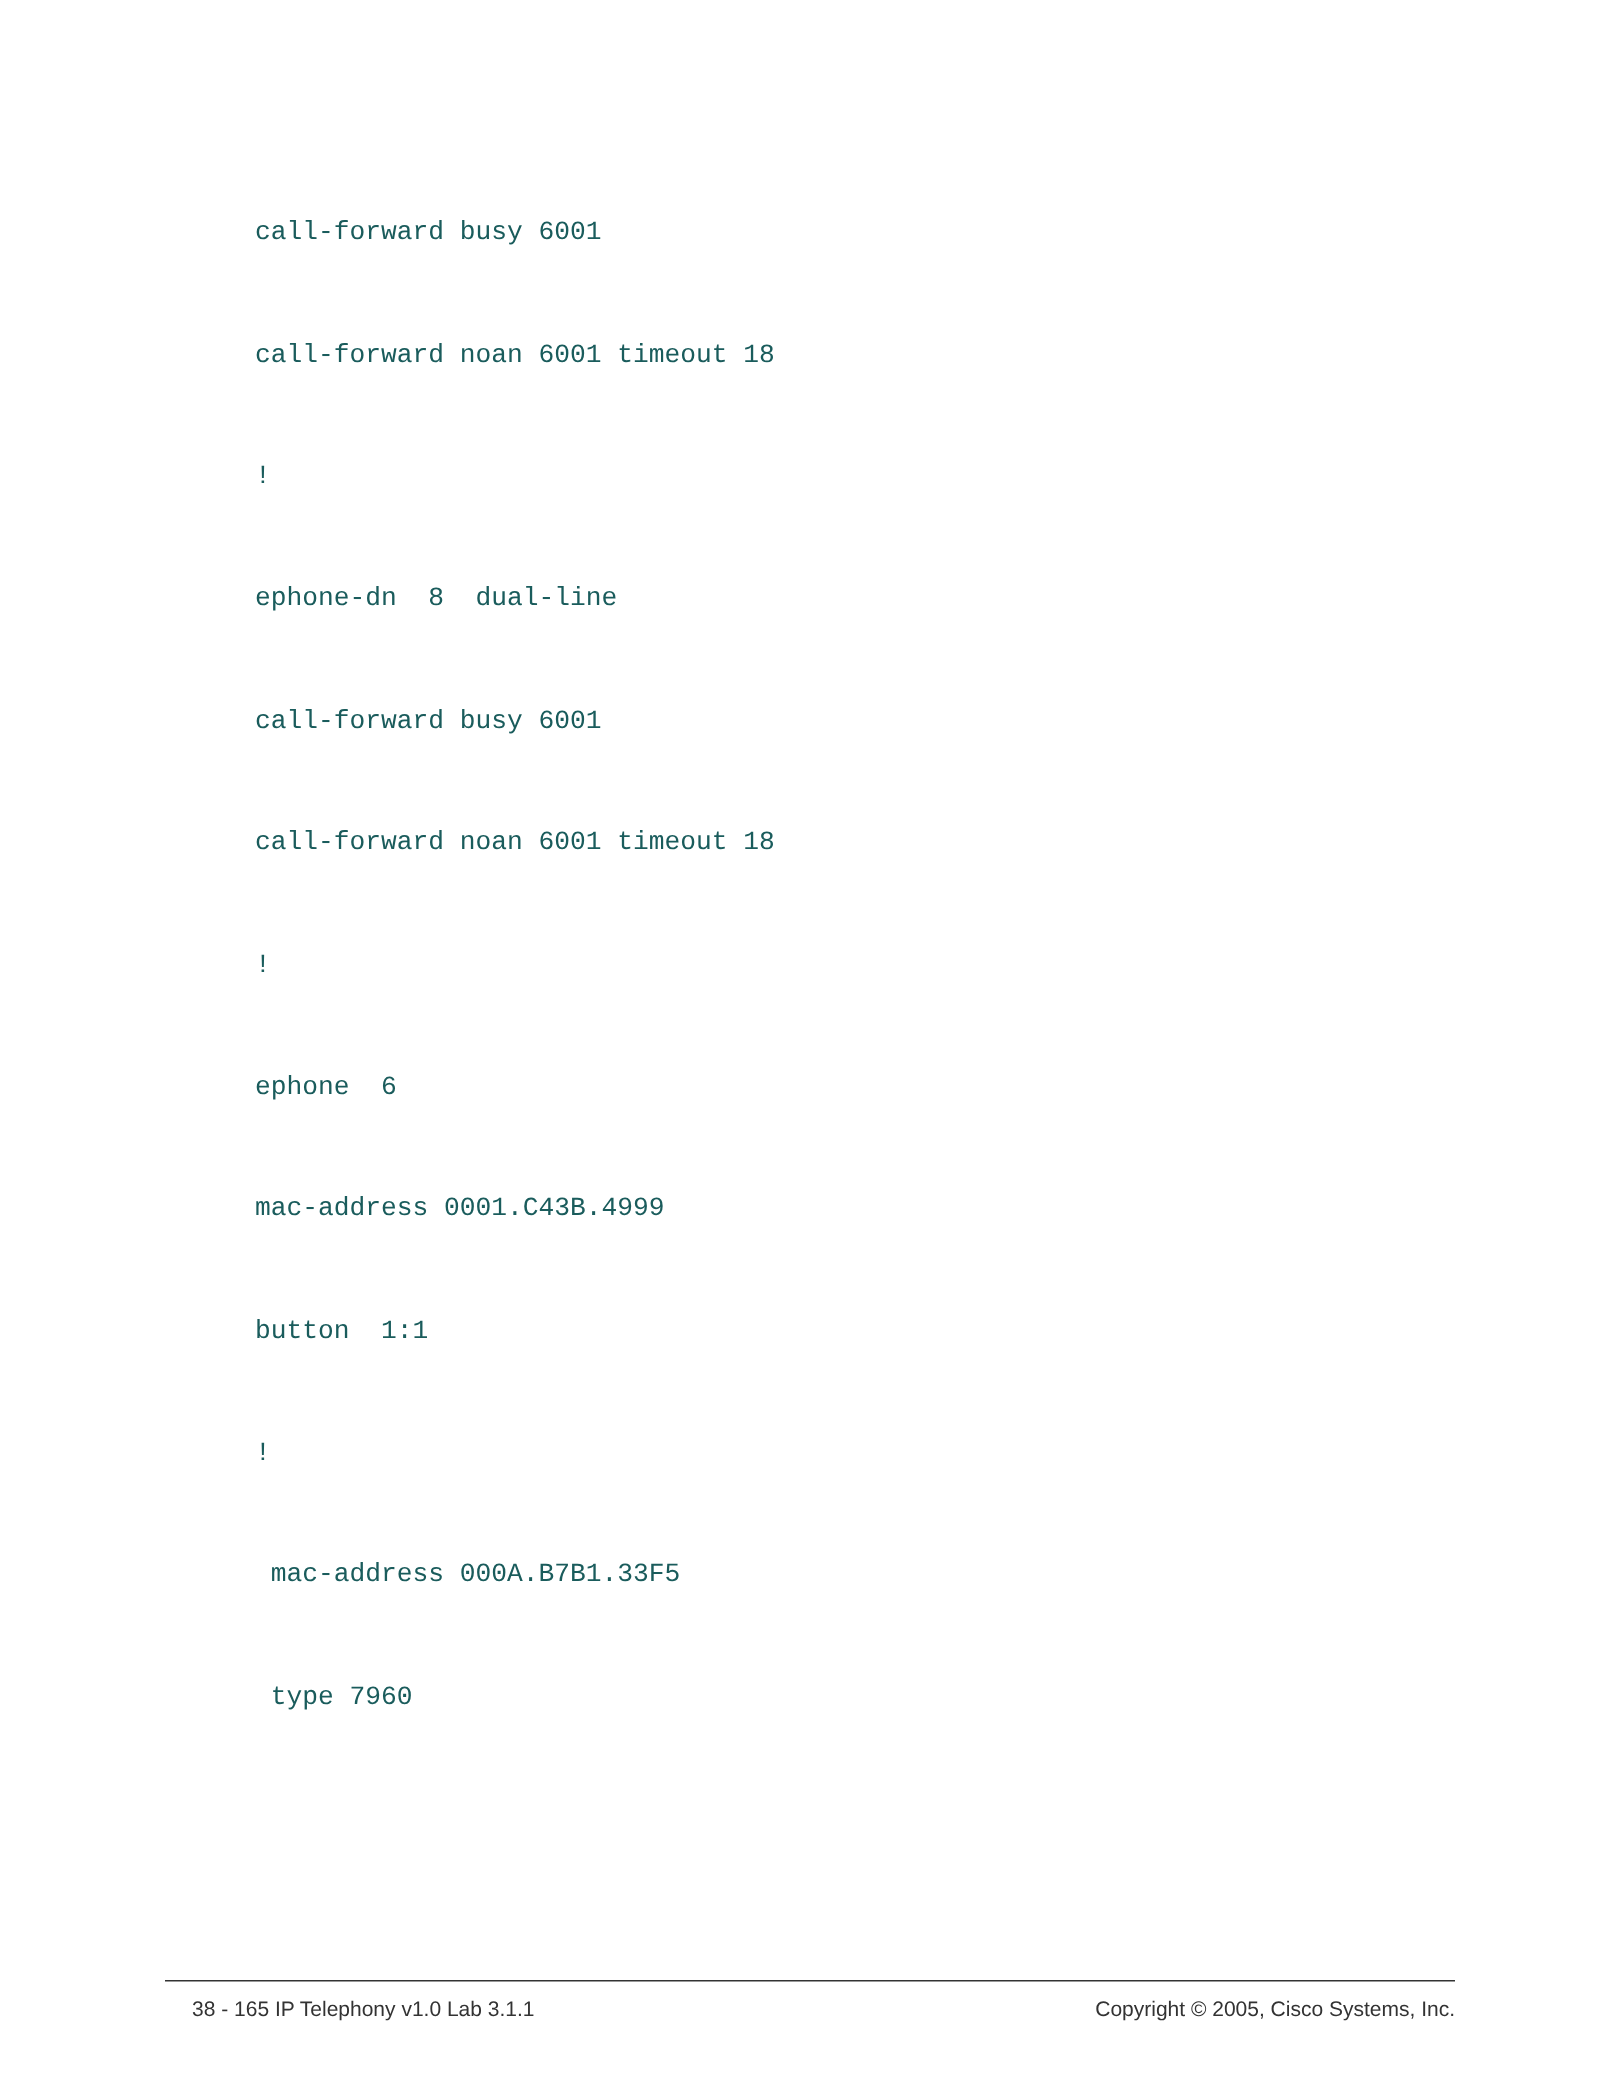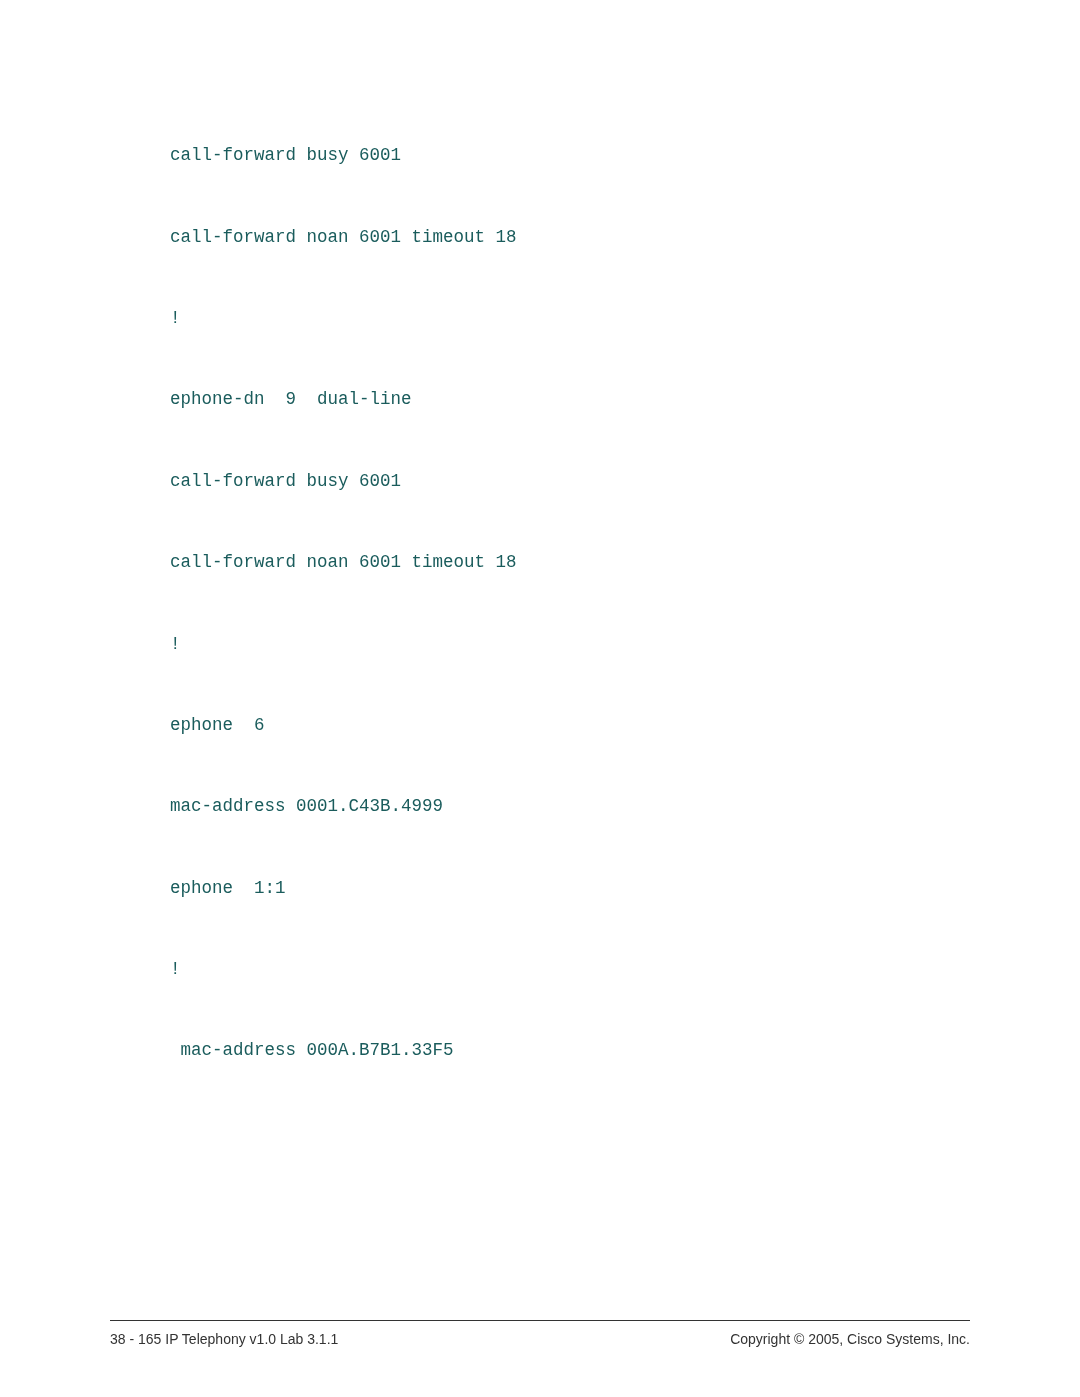--- a/index.html
+++ b/index.html
@@ -35,39 +35,41 @@
       border: none;
       border-top: 1px solid #333;
       margin-bottom: 10px;
     }
     .footer-content {
       display: flex;
       justify-content: space-between;
       font-family: Arial, Helvetica, sans-serif;
       font-size: 14px;
       color: #333;
+      margin-left: 18px;
     }
   </style>
 </head>
 <body>
 
 <div class="page-content">
   <div class="config-block">
     <div>call-forward busy 6001</div>
     <div>call-forward noan 6001 timeout 18</div>
     <div>!</div>
-    <div>ephone-dn  9  dual-line</div>
+    <div>ephone-dn  8  dual-line</div>
     <div>call-forward busy 6001</div>
     <div>call-forward noan 6001 timeout 18</div>
     <div>!</div>
     <div>ephone  6</div>
     <div>mac-address 0001.C43B.4999</div>
-    <div>ephone  1:1</div>
+    <div>button  1:1</div>
     <div>!</div>
     <div> mac-address 000A.B7B1.33F5</div>
+    <div> type 7960</div>
     
     
     
     
     
   </div>
 
 </div>
 
 <div class="footer">

